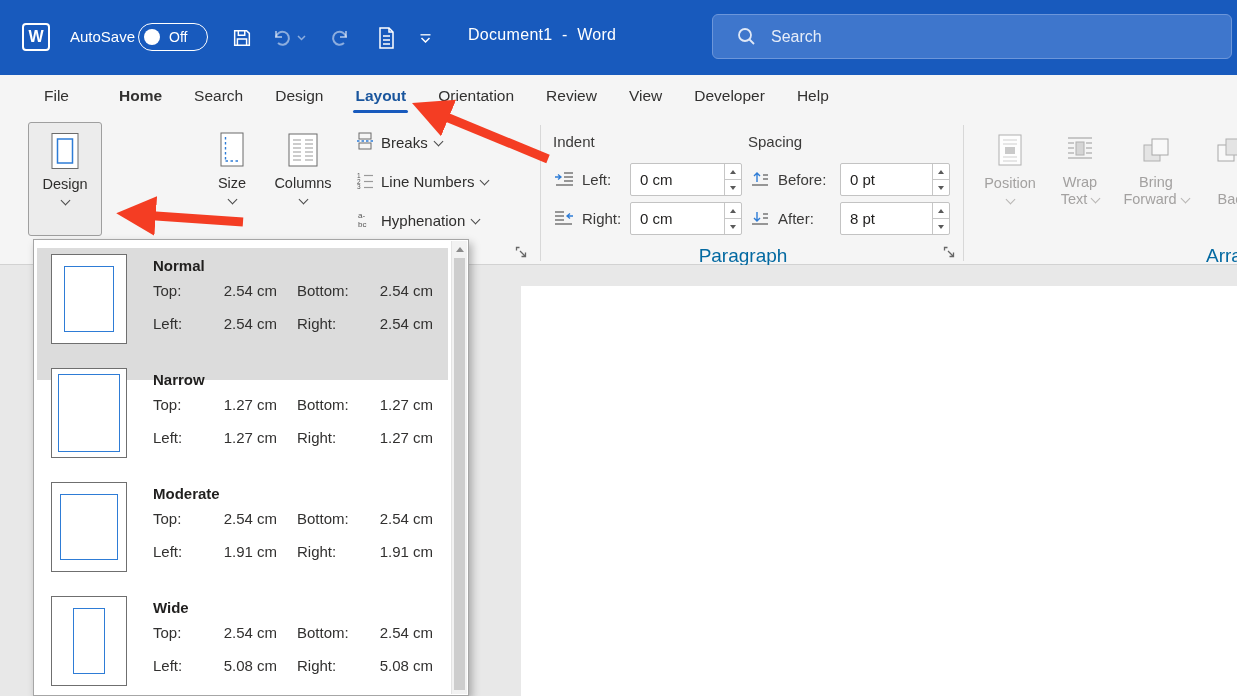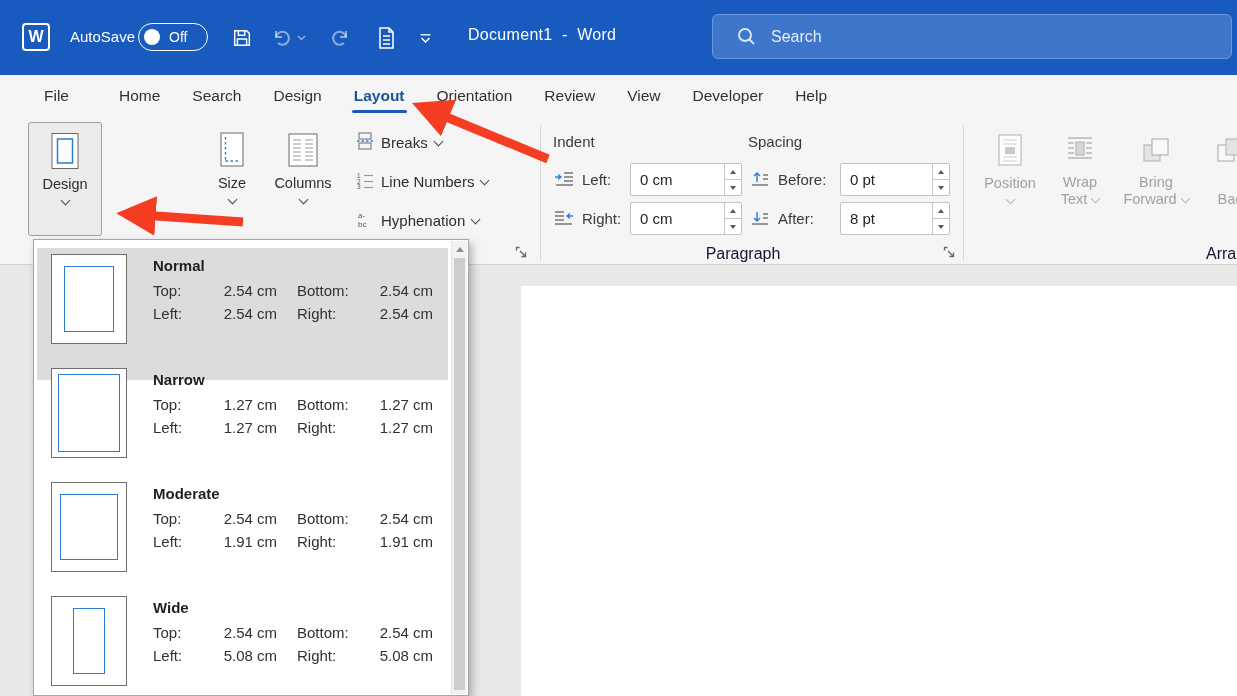--- a/index.html
+++ b/index.html
@@ -55,41 +55,41 @@
   .num-field { position:absolute; height:33px; background:#fff; border:1px solid #c3c3c3; border-radius:2px; }
   .num-field input { position:absolute; left:0; top:0; width:100%; height:100%; border:none; outline:none;
                      background:transparent; font-family:"Liberation Sans", sans-serif; font-size:15px; color:#201f1e;
                      padding:0 22px 0 9px; }
   .spin { position:absolute; right:0; top:0; bottom:0; width:17px; border-left:1px solid #c6c6c6; display:flex; flex-direction:column; }
   .spin span { flex:1; display:flex; align-items:center; justify-content:center; cursor:pointer; }
   .spin span + span { border-top:1px solid #c6c6c6; }
   .tri-up { width:0; height:0; border-left:3.5px solid transparent; border-right:3.5px solid transparent; border-bottom:4.5px solid #5a5a5a; }
   .tri-down { width:0; height:0; border-left:3.5px solid transparent; border-right:3.5px solid transparent; border-top:4.5px solid #5a5a5a; }
 
-  .group-label { position:absolute; top:128px; font-size:16px; color:#0f172a; text-align:center; }
+  .group-label { position:absolute; top:128px; font-size:19px; color:#0369a1; text-align:center; }
   .launcher { position:absolute; top:127px; width:16px; height:16px; display:flex; align-items:center; justify-content:center; cursor:pointer; }
 
   
   .doc-area { position:absolute; left:0; top:265px; width:100%; height:431px; background:#e8e8e8; }
   .page { position:absolute; left:521px; top:21px; width:716px; height:410px; background:#fff; }
 
   
   .menu { position:absolute; left:33px; top:239px; width:436px; height:457px; background:#fff; border:1px solid #a6a6a6;
           box-shadow:3px 4px 8px rgba(0,0,0,0.28); z-index:30; }
   .menu-item { position:absolute; left:3px; width:411px; height:132px; display:flex; padding:6px 8px 0 14px; cursor:pointer; }
   .menu-item.selected { background:#DCDCDC; }
   .mi-icon { width:76px; height:90px; background:#fff; border:1px solid #6f6f6f; position:relative; flex-shrink:0; }
   .mi-inner { position:absolute; border:1.5px solid #2E7CD6; }
   .icon-normal  .mi-inner { top:11px; bottom:11px; left:12px; right:12px; }
   .icon-narrow  .mi-inner { top:5px;  bottom:5px;  left:6px;  right:6px; }
   .icon-moderate .mi-inner { top:11px; bottom:11px; left:8px;  right:8px; }
   .icon-wide    .mi-inner { top:11px; bottom:11px; left:21px; right:21px; }
   .mi-text { margin-left:26px; padding-top:2px; }
   .mi-title { font-weight:700; font-size:15px; color:#201f1e; line-height:20px; }
-  .mi-grid { display:grid; grid-template-columns:52px 72px 86px 70px; row-gap:6px; margin-top:6px; font-size:15px; color:#323130; }
+  .mi-grid { display:grid; grid-template-columns:52px 72px 86px 70px; row-gap:16px; margin-top:6px; font-size:15px; color:#323130; }
   .mi-grid .lab2 { padding-left:20px; }
   .mi-grid .val { text-align:right; }
 
   .msb { position:absolute; top:1px; right:1px; bottom:1px; width:16px; background:#f2f2f2; border-left:1px solid #e3e3e3; }
   .msb-up { height:16px; display:flex; align-items:center; justify-content:center; cursor:pointer; }
   .msb-up::after { content:""; width:0; height:0; border-left:4px solid transparent; border-right:4px solid transparent;
                    border-bottom:5px solid #8b8b8b; }
   .msb-thumb { position:absolute; left:2px; right:2px; top:17px; bottom:4px; background:#cdcdcd; cursor:grab; }
 
   
@@ -153,21 +153,21 @@
             <circle cx="8" cy="8" r="6" fill="none" stroke="#dfe8f7" stroke-width="1.8"></circle>
             <path d="M12.5 12.5 L17 17" stroke="#dfe8f7" stroke-width="1.8"></path>
           </svg>
       </span>
       <span class="search-text">Search</span>
     </div>
   </div>
 
   <div class="tabs">
     <div class="tab">File</div>
-    <div class="tab" style="margin-left:18px;">Home</div>
+    <div class="tab" style="margin-left:18px;font-weight:bold;">Home</div>
     <div class="tab">Search</div>
     <div class="tab">Design</div>
     <div class="tab active">Layout</div>
     <div class="tab">Orientation</div>
     <div class="tab">Review</div>
     <div class="tab">View</div>
     <div class="tab">Developer</div>
     <div class="tab">Help</div>
   </div>
 

